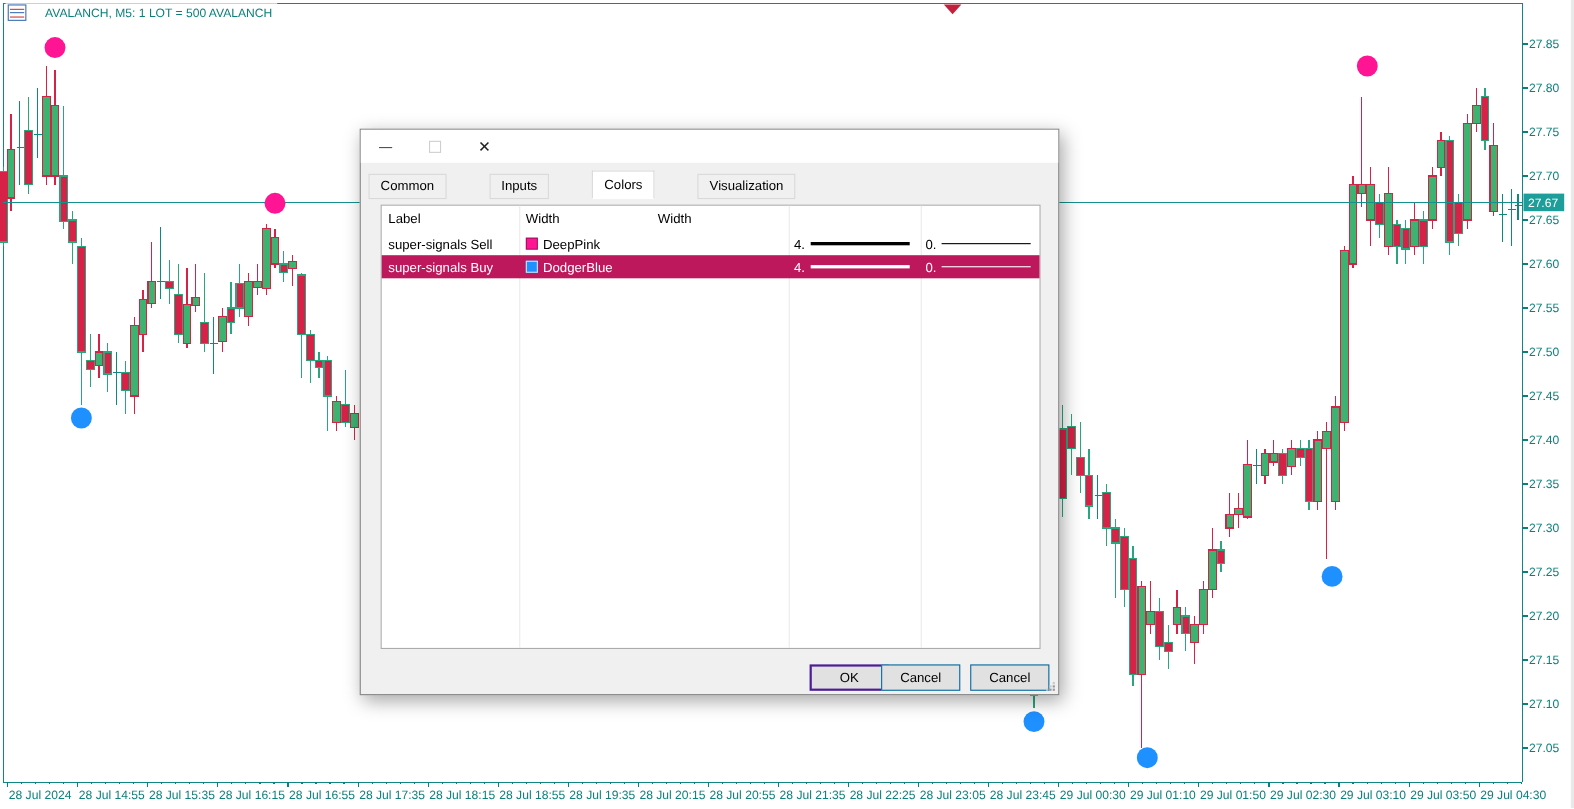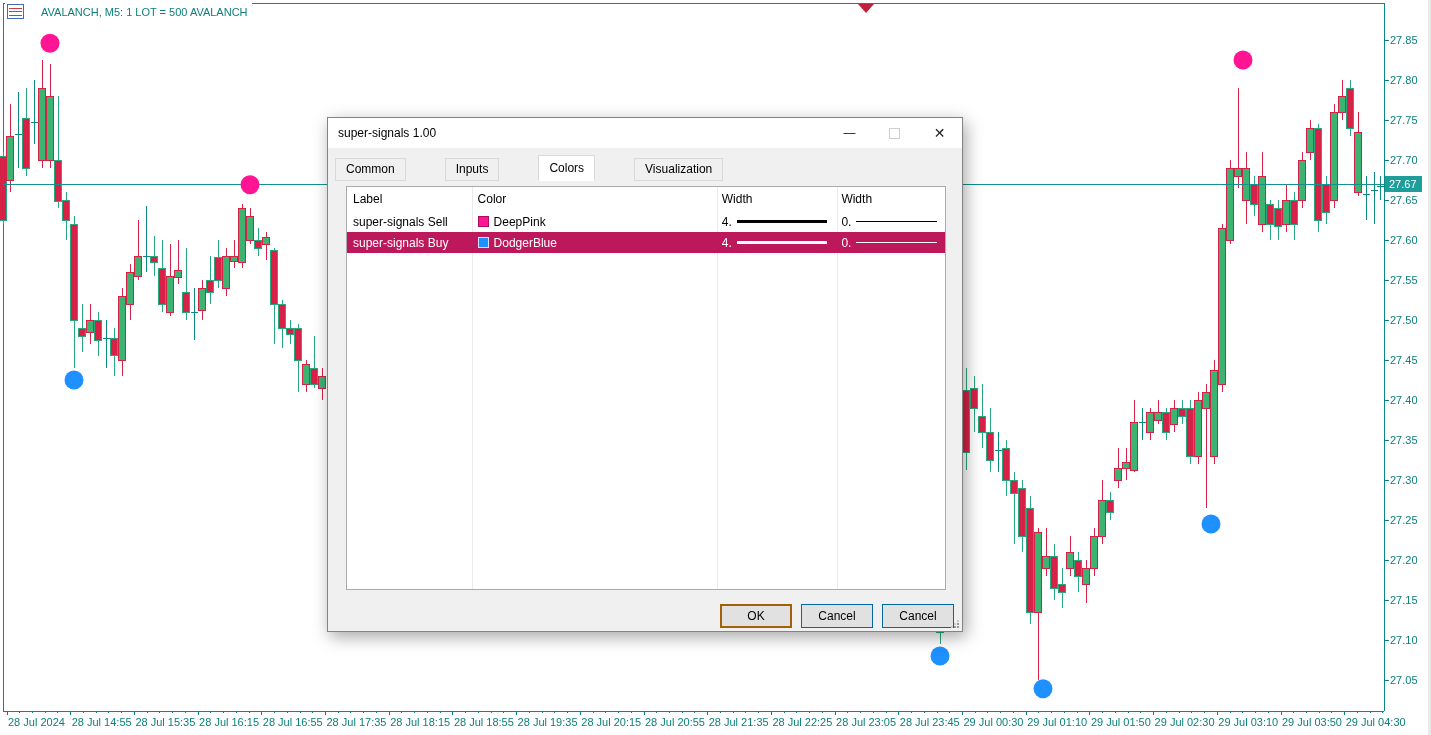--- a/index.html
+++ b/index.html
@@ -34,21 +34,21 @@
   .vsep{position:absolute;top:0;bottom:0;width:1px;background:#eaeaea;}
   .thead{position:absolute;left:0;top:0;right:0;height:24px;display:flex;align-items:center;}
   .trow{position:absolute;left:0;right:0;height:21px;display:flex;align-items:center;}
   .cell{height:100%;display:flex;align-items:center;padding-left:6px;box-sizing:border-box;overflow:hidden;white-space:nowrap;}
   .c0{width:125px;}.c1{width:245px;}.c2{width:120px;}.c3{width:110px;}
   .swatch{width:11px;height:11px;display:inline-block;margin-right:5px;border:1px solid rgba(0,0,0,.35);box-sizing:border-box;}
   .lineview{display:inline-block;flex:1;margin:0 8px 0 5px;background:#000;}
   
   .dlgbtn{position:absolute;width:72px;height:24px;background:#e1e1e1;border:1px solid #0369a1;
           font-size:12px;font-family:"Liberation Sans",sans-serif;display:flex;align-items:center;justify-content:center;box-sizing:border-box;}
-  .dlgbtn.primary{border:2px solid #a16207;}
+  .dlgbtn.primary{border:2px solid #4c1d95;margin-left:16px;}
   #grip{position:absolute;right:3px;bottom:3px;width:8px;height:8px;}
   #grip::after{content:"";position:absolute;right:0;bottom:0;width:2px;height:2px;background:#9a9a9a;
      box-shadow:-3px 0 #9a9a9a,0 -3px #9a9a9a,-6px 0 #c9c9c9,0 -6px #c9c9c9,-3px -3px #c9c9c9;}
   .edge-strip{position:absolute;right:0;top:0;width:3px;height:735px;background:#e9e9e9;}
 </style>
 </head>
 <body>
 
 <div id="screen">
   <svg id="chart-svg" width="1431" height="735">
@@ -429,42 +429,40 @@
         <i></i>
         <i></i>
       </span>
     <span>AVALANCH, M5:  1 LOT = 500 AVALANCH</span>
   </div>
 
   <div id="shift-marker" style="left: 858px; top: 4px; border-top-color: rgb(194, 32, 60);"></div>
 
   <div id="dialog">
     <div id="titlebar">
-      <span class="t-text">super-signals 1.00</span>
       <span class="winbtn">—</span>
       <span class="winbtn max">
           <span class="box"></span>
         </span>
       <span class="winbtn close">✕</span>
     </div>
 
     <div id="tabs">
       <span class="tab">Common</span>
       <span class="tab">Inputs</span>
       <span class="tab active">Colors</span>
       <span class="tab">Visualization</span>
     </div>
 
     <div id="ptable">
       <div class="vsep" style="left:125px"></div>
       <div class="vsep" style="left:370px"></div>
       <div class="vsep" style="left:490px"></div>
       <div class="thead">
         <div class="cell c0">Label</div>
-        <div class="cell c1">Color</div>
         <div class="cell c2">Width</div>
         <div class="cell c3">Width</div>
       </div>
       <div class="trow" id="row0" style="top:24px">
         <div class="cell c0">super-signals Sell</div>
         <div class="cell c1">
           <span class="swatch" id="sw0" style="background: rgb(255, 20, 147);"></span>
           <span>DeepPink</span>
         </div>
         <div class="cell c2">

